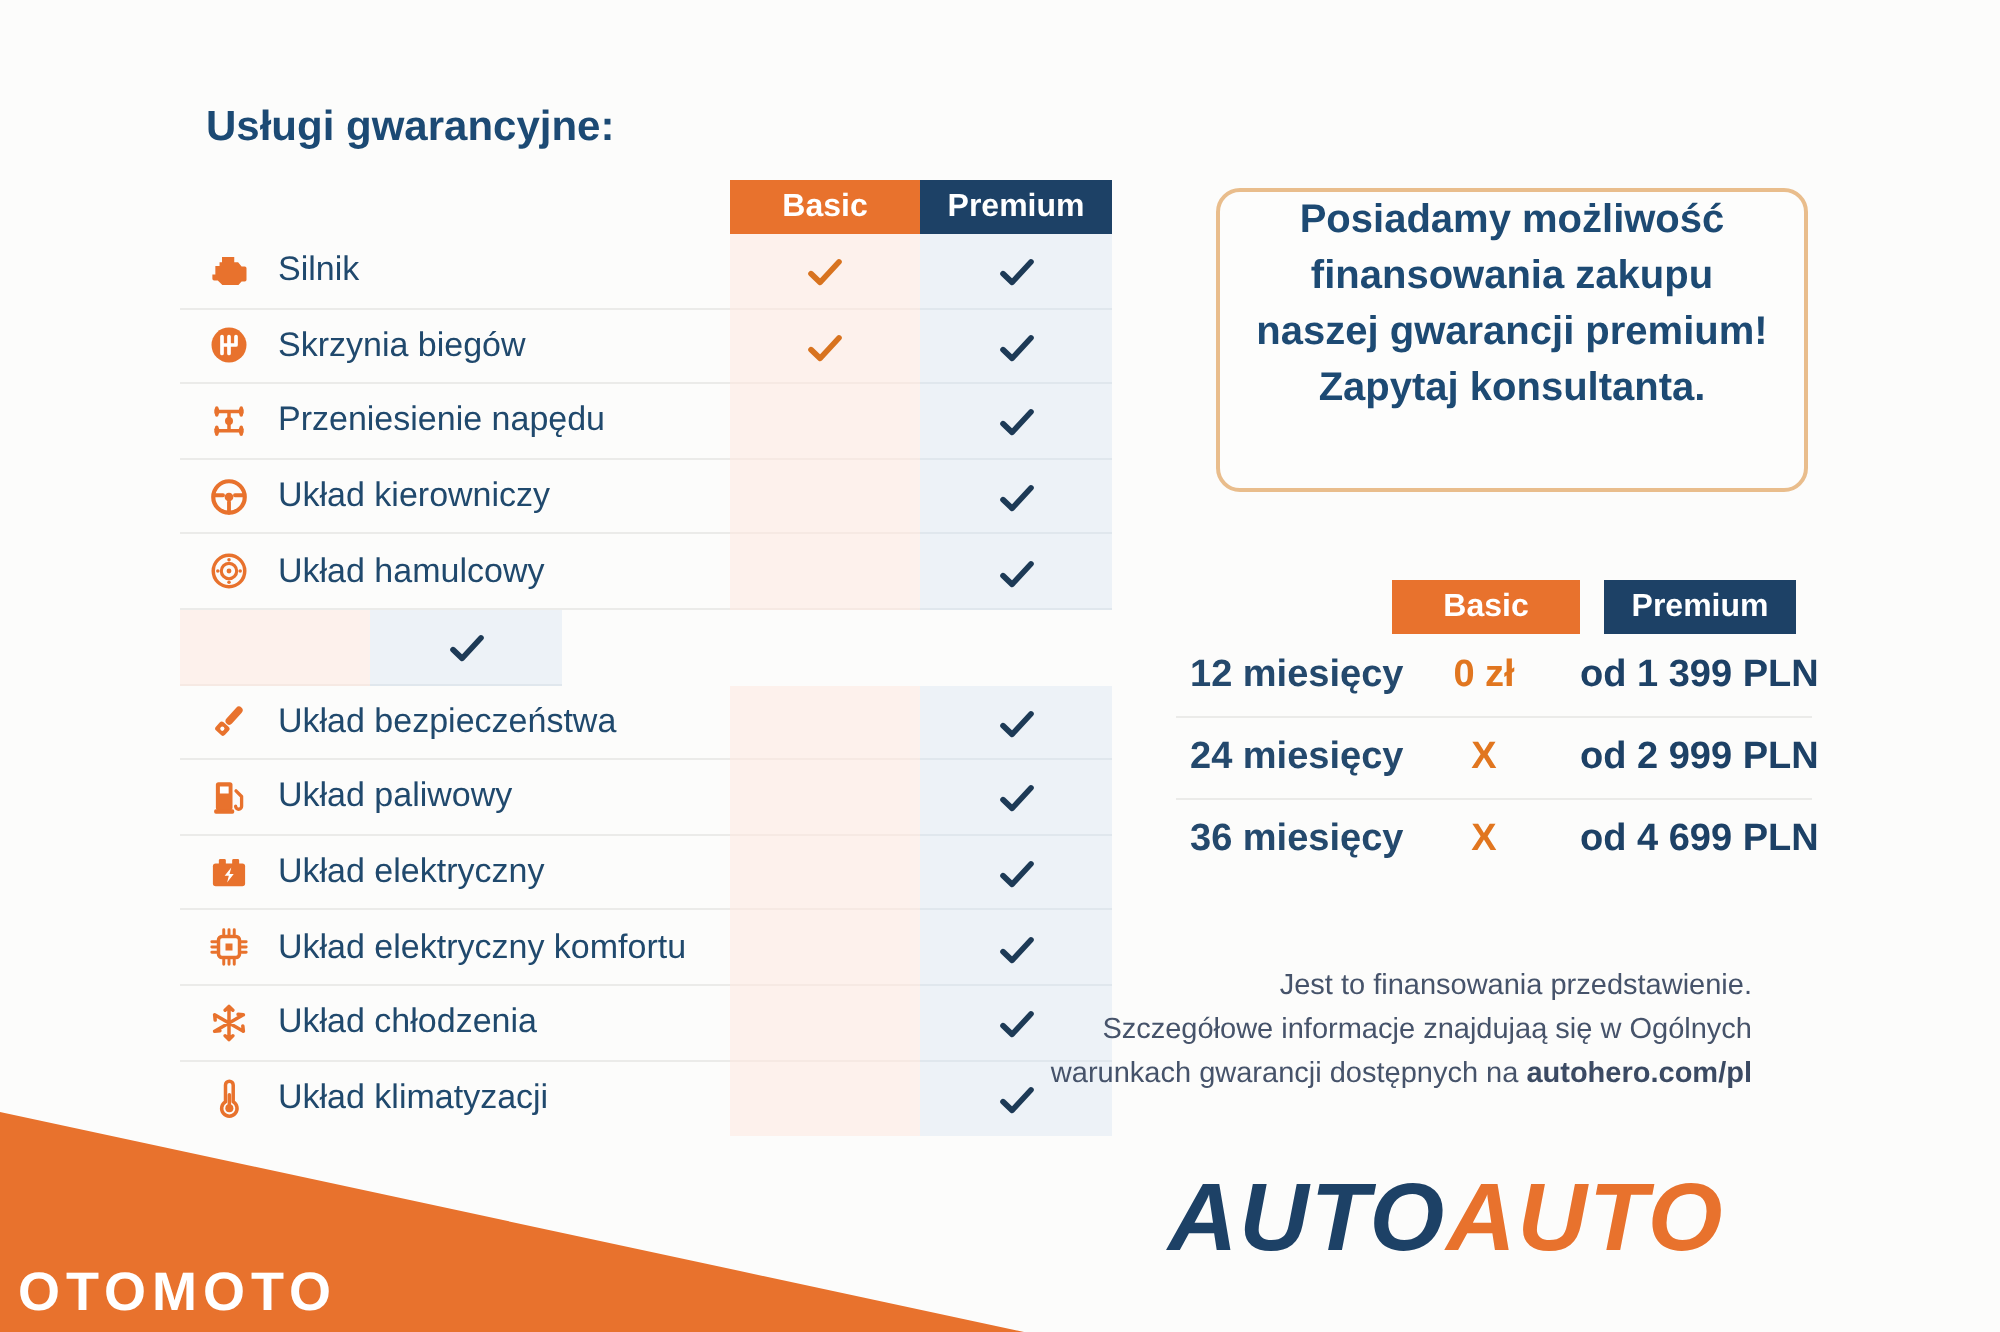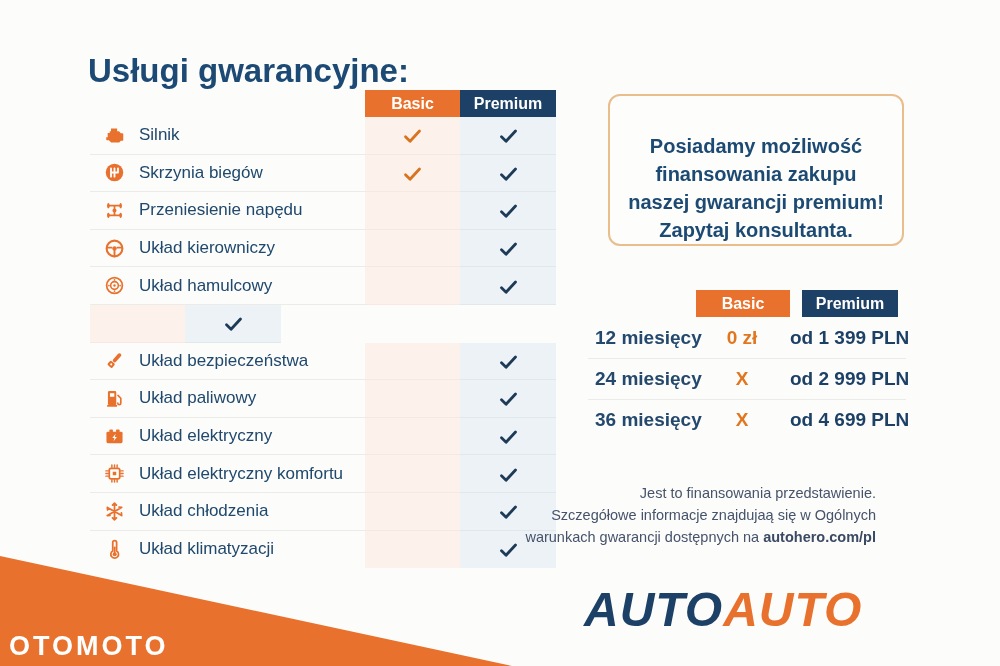--- a/index.html
+++ b/index.html
@@ -1,20 +1,20 @@
 <!DOCTYPE html>
 <html><head>
 <meta charset="utf-8">
 <style>
   html,body{margin:0;padding:0;}
   body{font-family:"Liberation Sans", sans-serif; background:#ffffff;}
   .canvas{position:relative;width:1000px;height:666px;background:#fcfcfb;overflow:hidden;}
 
   
-  .svc-title{position:absolute;left:88px;top:52px;font-size:33px;font-weight:bold;color:#1c4a74;}
+  .svc-title{position:absolute;left:103px;top:52px;font-size:21px;font-weight:bold;color:#1c4a74;}
   .svc-table{position:absolute;left:90px;top:90px;width:466px;}
   .svc-header{display:flex;height:27px;}
   .svc-header .sp{width:275px;}
   .hdr-box{display:flex;align-items:center;justify-content:center;color:#ffffff;font-weight:bold;font-size:16px;}
   .hdr-basic{width:95px;background:#e8722d;}
   .hdr-premium{width:96px;background:#1d4166;}
   .svc-row{display:flex;align-items:stretch;height:37.6px;}
   .svc-row:not(:last-child) .svc-labelzone{border-bottom:1px solid #ebebe9;}
   .svc-labelzone{display:flex;align-items:center;flex:1;min-width:0;}
   .svc-icon{width:22px;height:22px;margin-left:14px;color:#e8722d;flex:none;display:flex;align-items:center;}
@@ -24,21 +24,21 @@
   .svc-basic{background:#fdf1ec;box-shadow:inset 0 -1px 0 rgba(160,140,130,0.08);}
   .svc-premium{width:96px;background:#edf2f7;box-shadow:inset 0 -1px 0 rgba(120,140,160,0.10);}
   .svc-row:last-child .svc-basic,.svc-row:last-child .svc-premium{box-shadow:none;}
   .check{display:inline-flex;width:21px;height:21px;}
   .check svg{width:21px;height:21px;}
   .check-basic{color:#d8731f;}
   .check-premium{color:#1d3a56;}
 
   
   .promo-box{position:absolute;left:608px;top:94px;width:292px;height:148px;border:2px solid #e9bd8c;
-    border-radius:12px;display:flex;flex-direction:column;align-items:center;justify-content:flex-end;
+    border-radius:12px;display:flex;flex-direction:column;align-items:center;justify-content:flex-start;
     background:#fdfdfc;}
   .promo-line{font-size:20px;line-height:28px;font-weight:bold;color:#1d4a73;text-align:center;white-space:nowrap;}
 
   
   .price-table{position:absolute;left:588px;top:290px;width:318px;}
   .price-header{display:flex;height:27px;margin-bottom:1px;}
   .price-header .sp{width:106px;}
   .ph-basic{width:94px;background:#e8722d;margin-left:2px;}
   .ph-premium{width:96px;background:#1d4166;margin-left:12px;}
   .price-row{display:flex;align-items:center;height:40px;}

